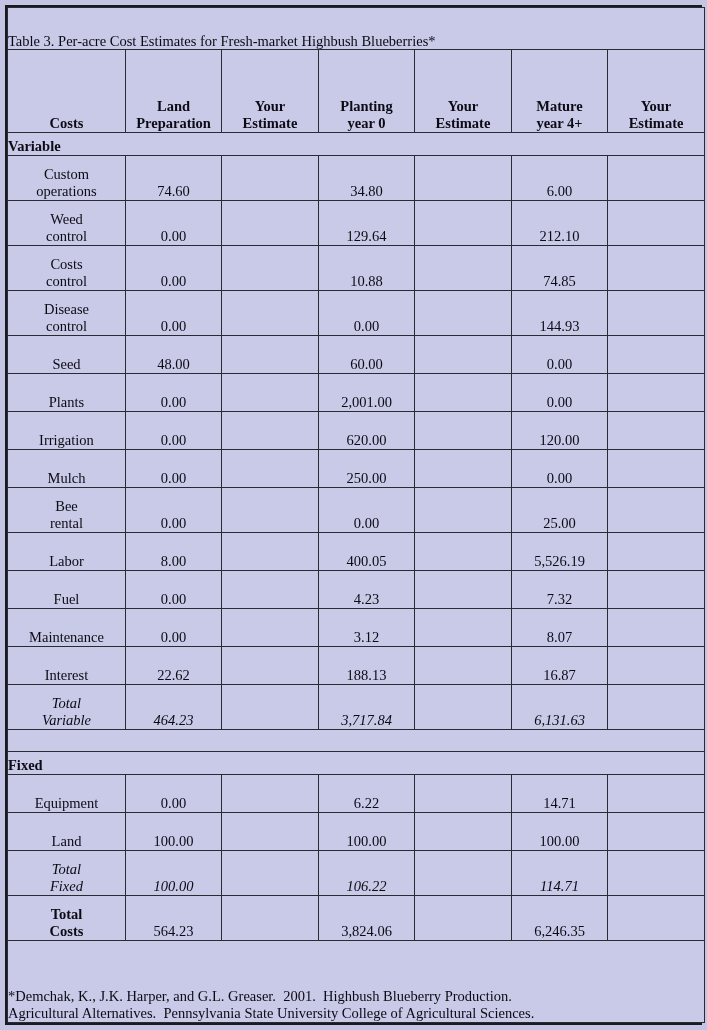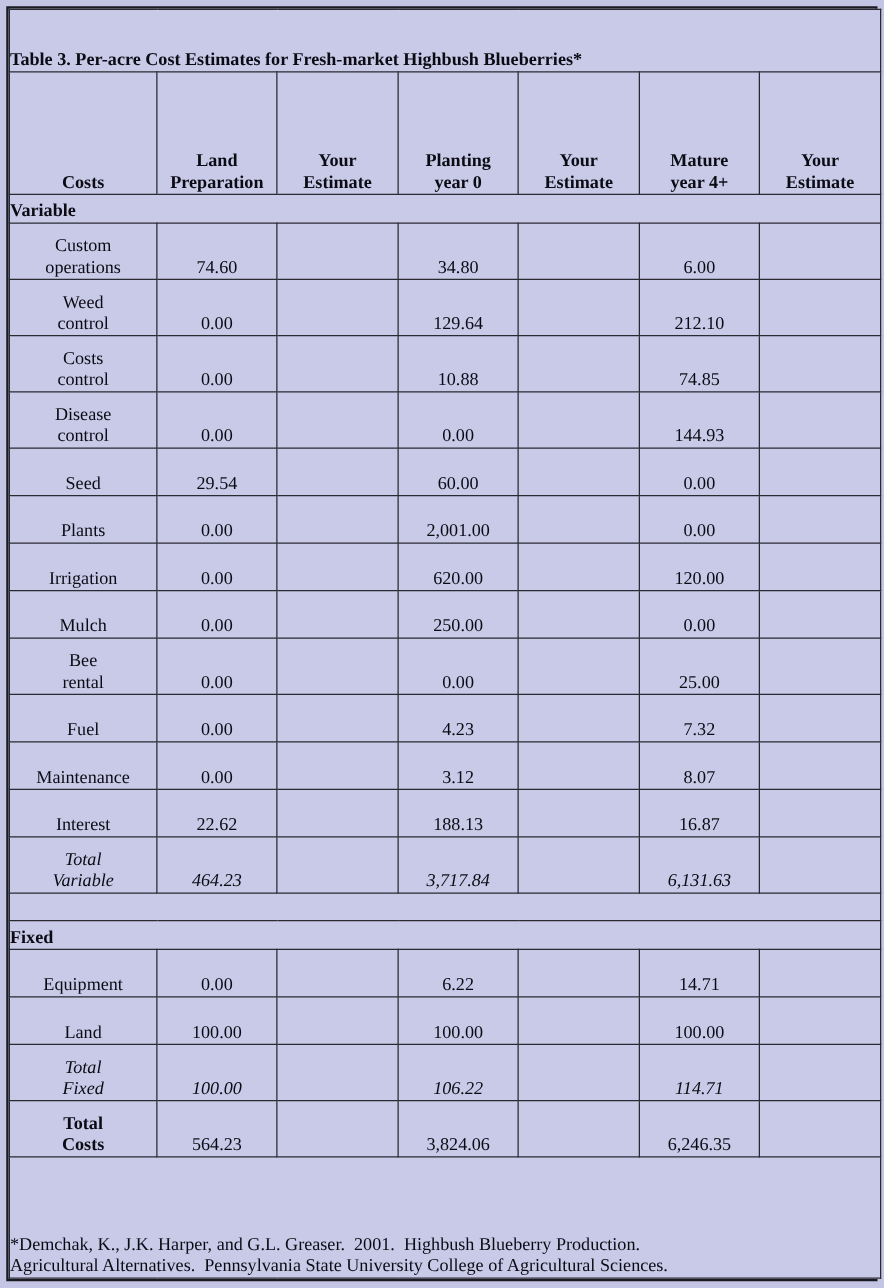--- a/index.html
+++ b/index.html
@@ -41,21 +41,21 @@
     box-sizing: border-box;
   }
 
   
   col.c-label { width: 118px; }
   col.c-val   { width: 96px; }
   col.c-est   { width: 97px; }
 
   
   td.title-cell {
-    font-weight: bold;
+    font-weight: normal;
     font-size: 15.5px;
     padding: 5px 0 6px 9px;
     vertical-align: middle;
     border-bottom: 2px solid #1a1a22;
   }
 
   
   td.head-cell {
     font-weight: bold;
     text-align: center;
@@ -202,21 +202,21 @@
           <td class="num-cell"></td>
           <td class="num-cell">0.00</td>
           <td class="num-cell"></td>
           <td class="num-cell">144.93</td>
           <td class="num-cell"></td>
         </tr>
         <tr class="r-short">
           <td class="label-cell">
             <span class="lbl-line">Seed</span>
           </td>
-          <td class="num-cell">29.54</td>
+          <td class="num-cell">48.00</td>
           <td class="num-cell"></td>
           <td class="num-cell">60.00</td>
           <td class="num-cell"></td>
           <td class="num-cell">0.00</td>
           <td class="num-cell"></td>
         </tr>
         <tr class="r-short">
           <td class="label-cell">
             <span class="lbl-line">Plants</span>
           </td>
@@ -252,20 +252,31 @@
         <tr class="r-tall">
           <td class="label-cell">
             <span class="lbl-line">Bee</span>
             <span class="lbl-line">rental</span>
           </td>
           <td class="num-cell">0.00</td>
           <td class="num-cell"></td>
           <td class="num-cell">0.00</td>
           <td class="num-cell"></td>
           <td class="num-cell">25.00</td>
+          <td class="num-cell"></td>
+        </tr>
+        <tr class="r-short">
+          <td class="label-cell">
+            <span class="lbl-line">Labor</span>
+          </td>
+          <td class="num-cell">8.00</td>
+          <td class="num-cell"></td>
+          <td class="num-cell">400.05</td>
+          <td class="num-cell"></td>
+          <td class="num-cell">5,526.19</td>
           <td class="num-cell"></td>
         </tr>
         <tr class="r-short">
           <td class="label-cell">
             <span class="lbl-line">Fuel</span>
           </td>
           <td class="num-cell">0.00</td>
           <td class="num-cell"></td>
           <td class="num-cell">4.23</td>
           <td class="num-cell"></td>

